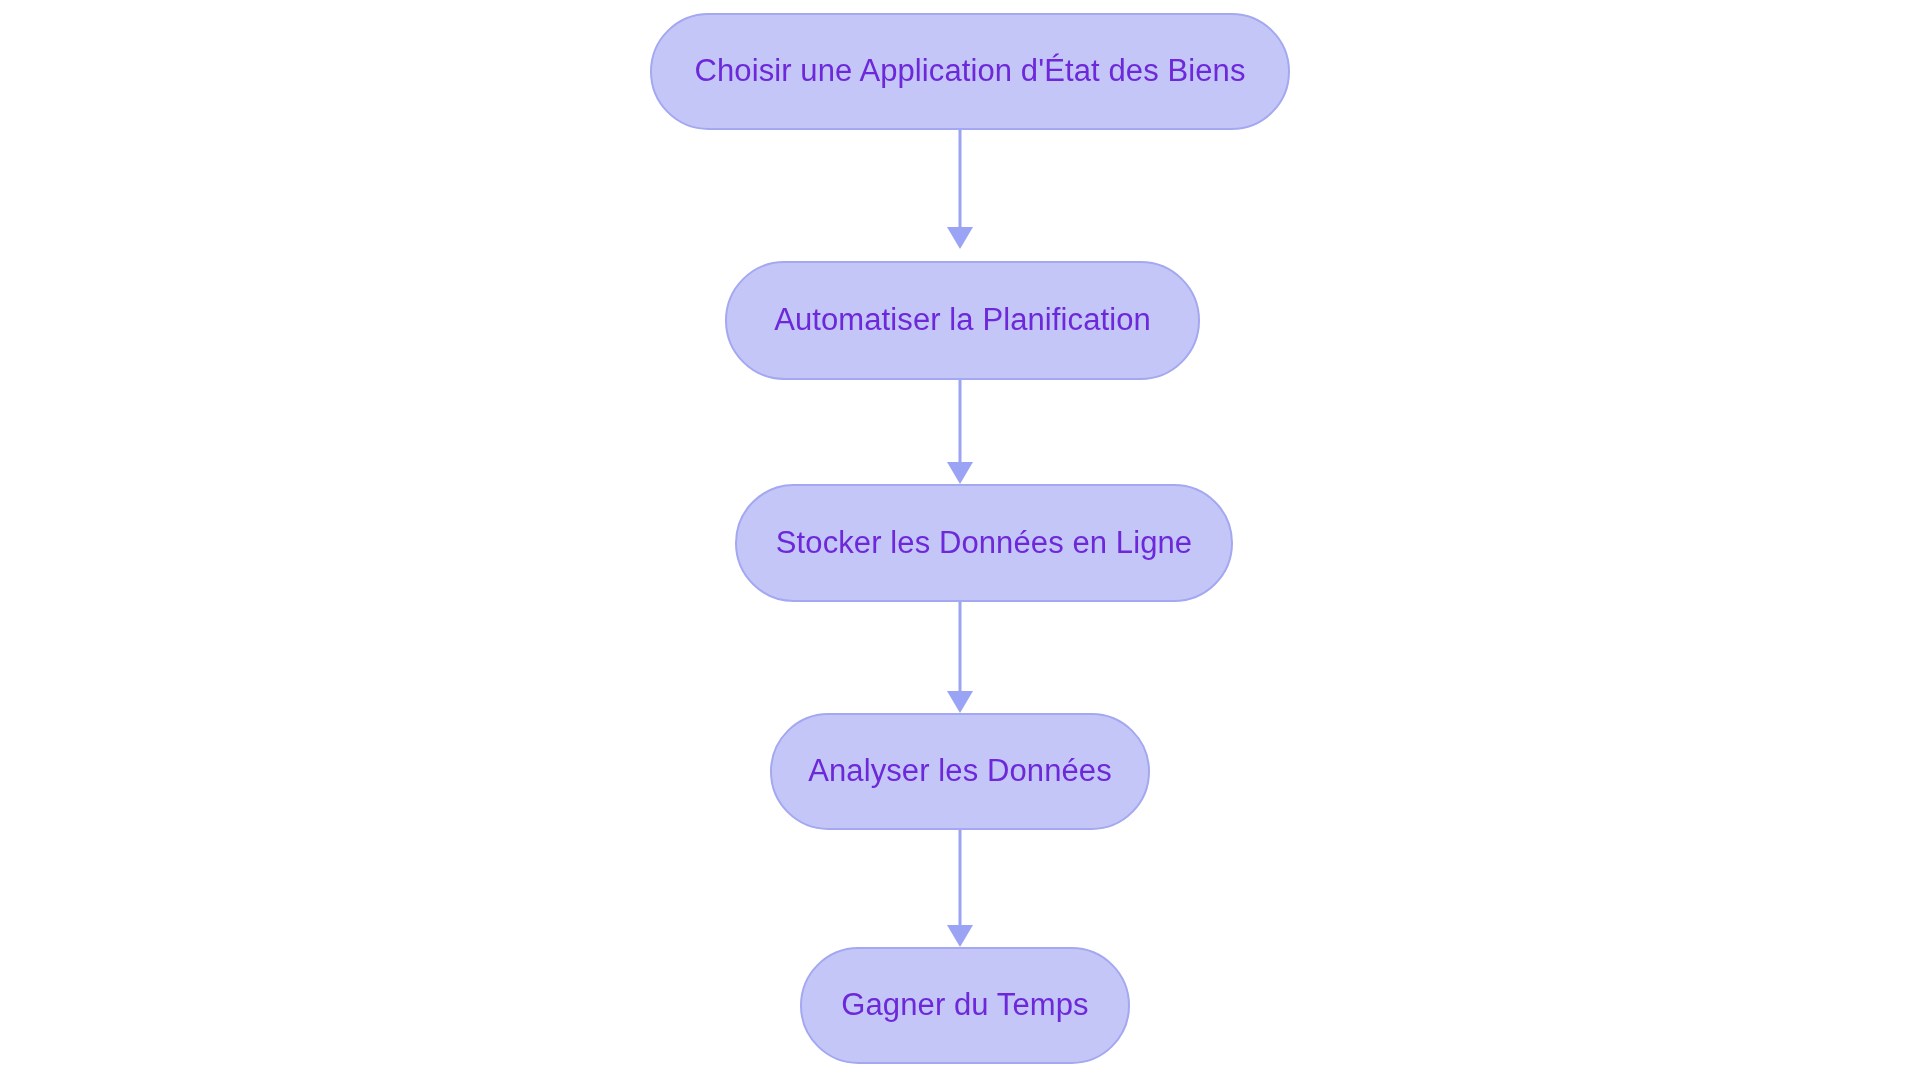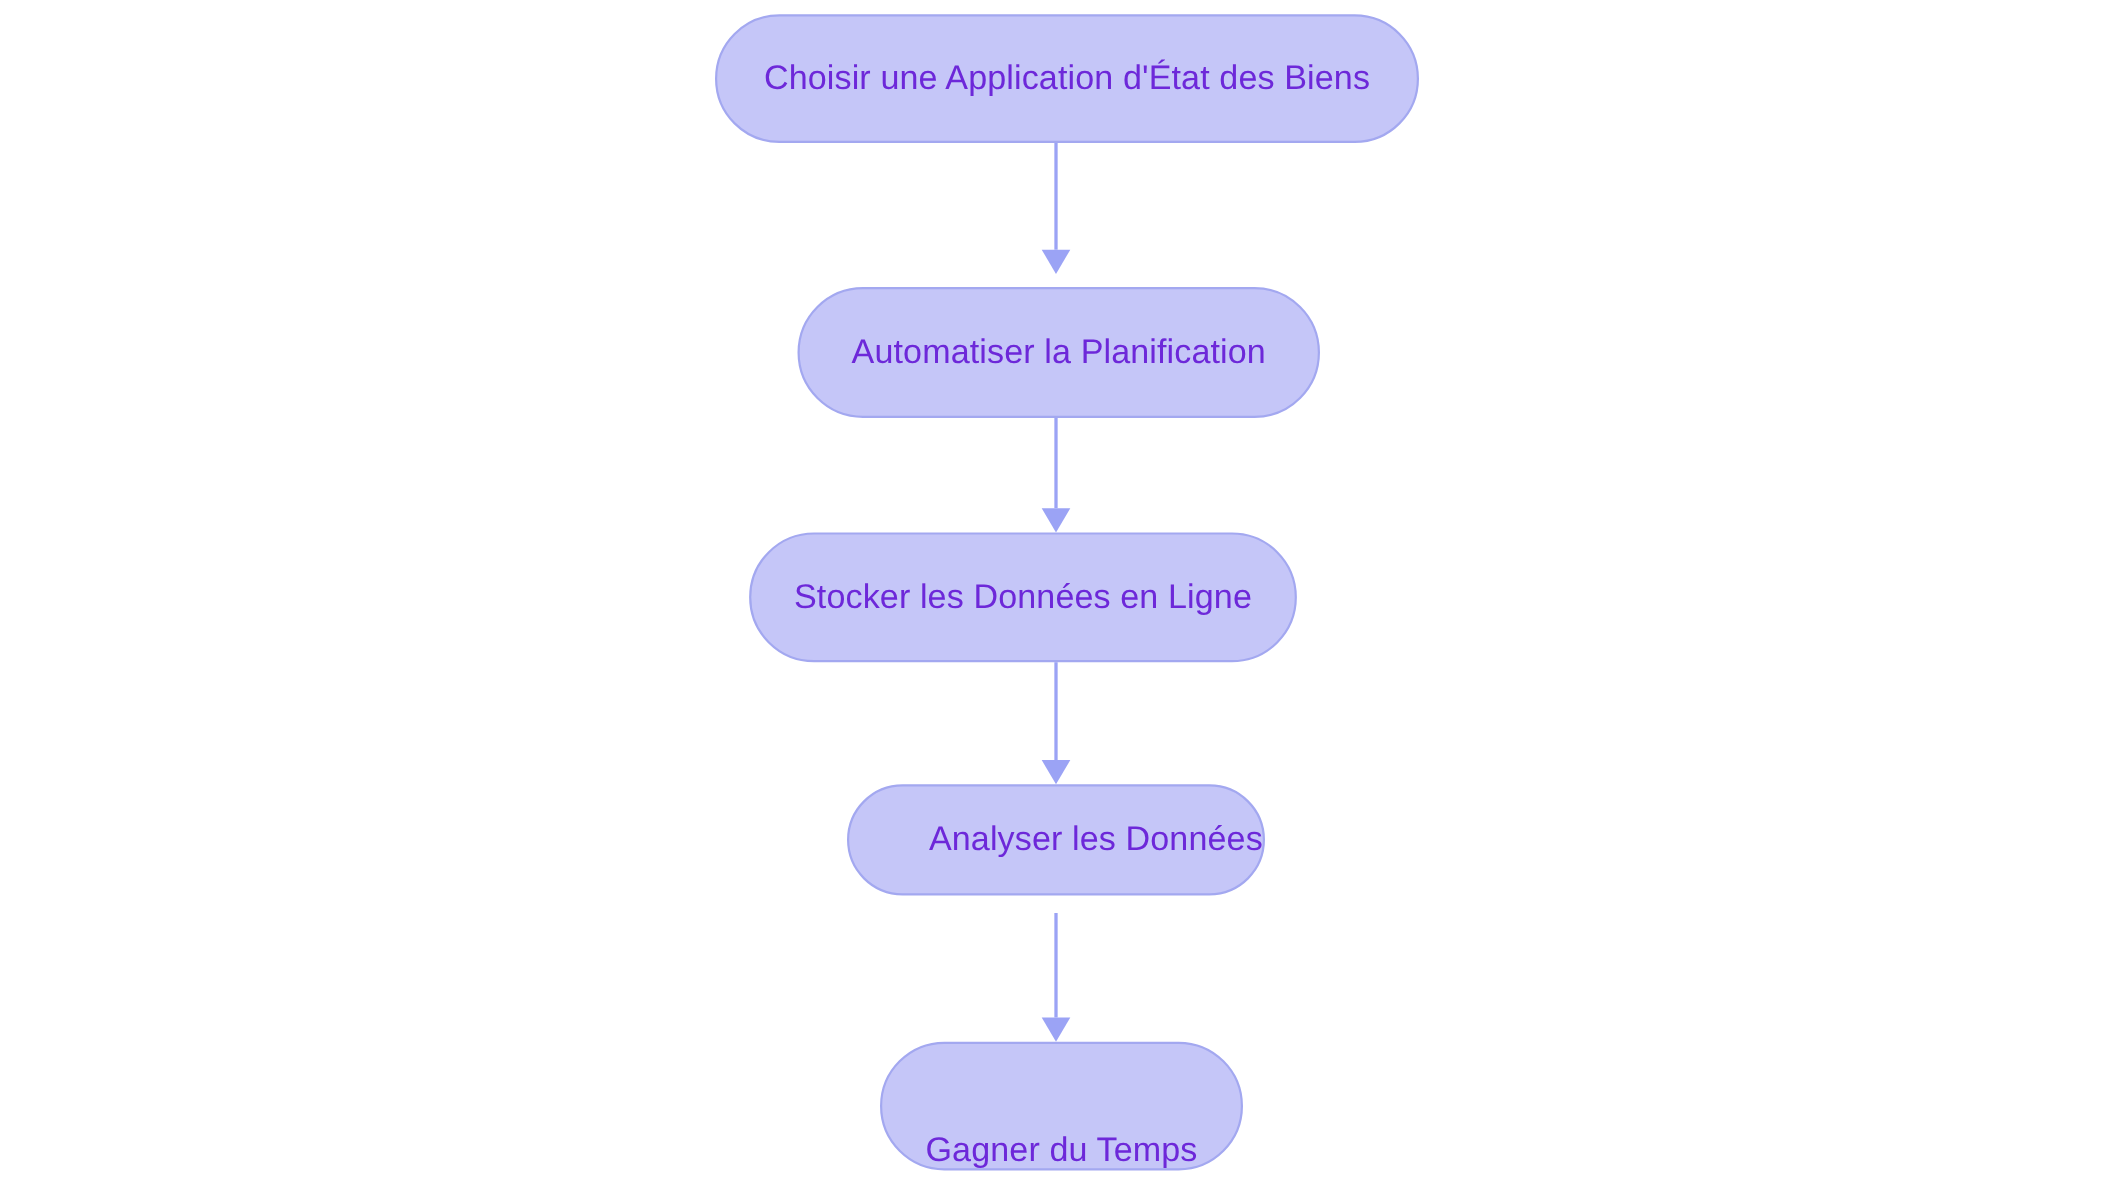--- a/index.html
+++ b/index.html
@@ -86,35 +86,35 @@
 
   <div class="node" style="left:725px; top:261px; width:475px; height:119px;">
     <span class="node-label">Automatiser la Planification</span>
   </div>
 
   <div class="connector" style="left:947px; top:368px; width:26px; height:116px;">
     <div class="connector-line" style="height:94px;"></div>
     <div class="connector-head"></div>
   </div>
 
-  <div class="node" style="left:681px; top:484px; width:498px; height:118px;">
+  <div class="node" style="left:735px; top:484px; width:498px; height:118px;">
     <span class="node-label">Stocker les Données en Ligne</span>
   </div>
 
   <div class="connector" style="left:947px; top:602px; width:26px; height:111px;">
     <div class="connector-line" style="height:89px;"></div>
     <div class="connector-head"></div>
   </div>
 
-  <div class="node" style="left:770px; top:713px; width:380px; height:101px;justify-content:flex-end;">
+  <div class="node" style="left:770px; top:713px; width:380px; height:117px;">
     <span class="node-label">Analyser les Données</span>
   </div>
 
   <div class="connector" style="left:947px; top:830px; width:26px; height:117px;">
     <div class="connector-line" style="height:95px;"></div>
     <div class="connector-head"></div>
   </div>
 
-  <div class="node" style="left:800px; top:947px; width:330px; height:117px;align-items:flex-end;">
+  <div class="node" style="left:800px; top:947px; width:330px; height:117px;">
     <span class="node-label">Gagner du Temps</span>
   </div>
 
 </div>
 
 </body></html>

